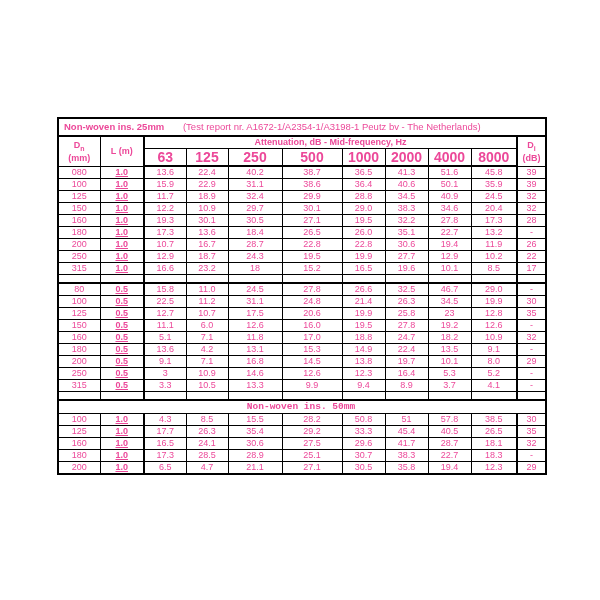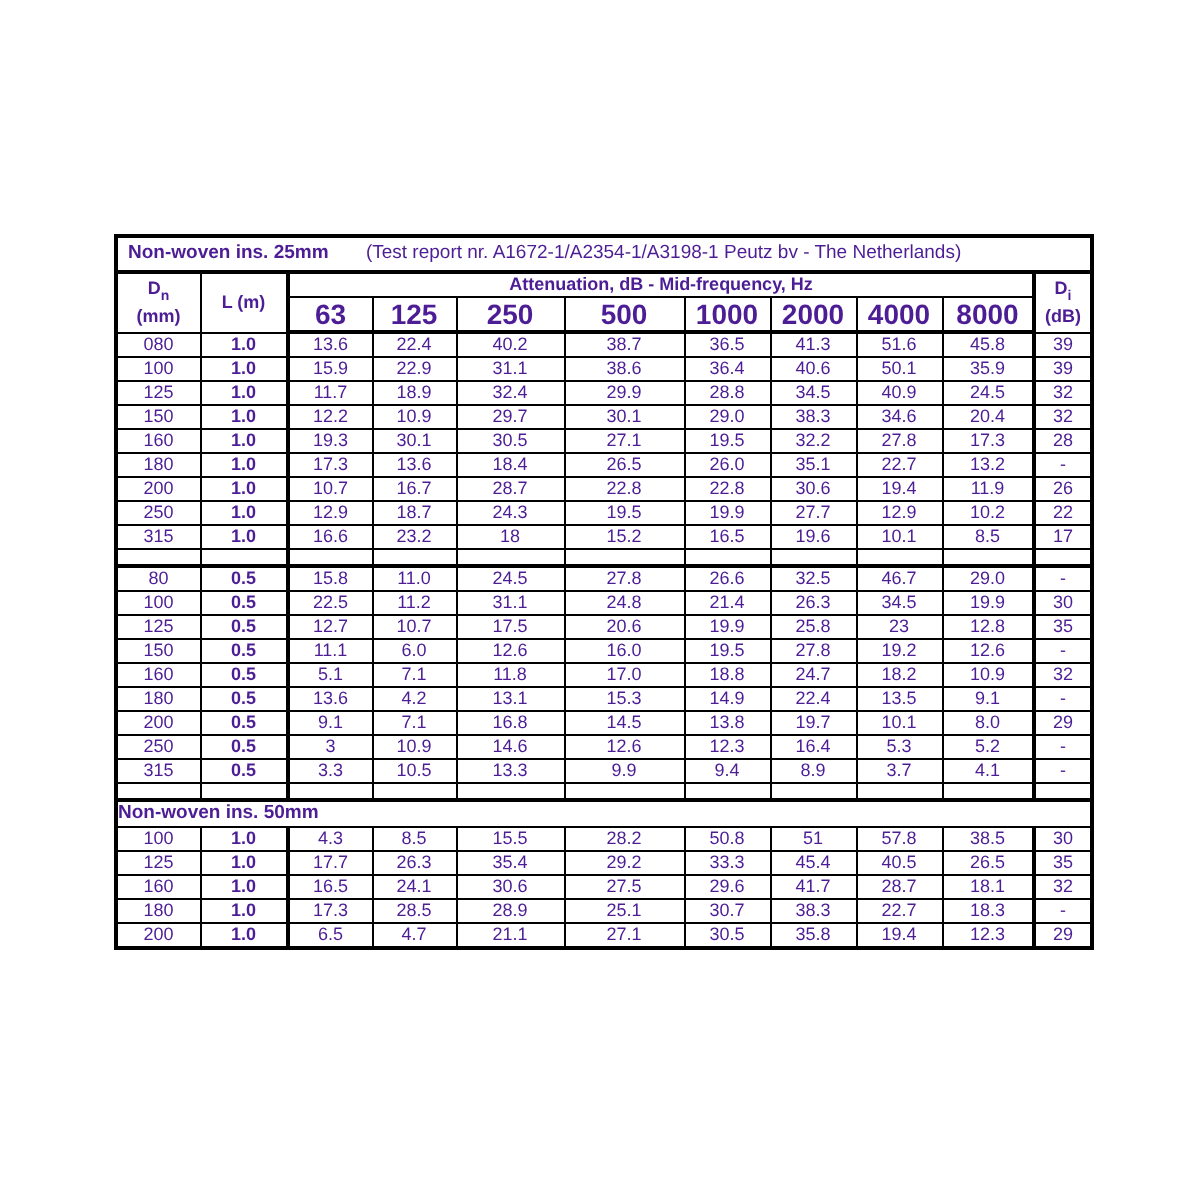--- a/index.html
+++ b/index.html
@@ -18,21 +18,21 @@
   }
   .table-wrap {
     position: absolute;
     left: 57px;
     top: 117px;
   }
   table.data-table {
     border-collapse: collapse;
     table-layout: fixed;
     width: 488px;
-    color: #4c1d95;
+    color: #ec4899;
     border: 2px solid #000000;
   }
   .data-table th, .data-table td {
     border: 1px solid #000000;
     padding: 0 2px;
     text-align: center;
     font-size: 9px;
     line-height: 1.15;
     height: 11px;
     white-space: nowrap;
@@ -53,28 +53,29 @@
   
   thead th { font-weight: bold; }
   .hdr-span2 { border-bottom: 2px solid #000000; height: 14px; }
   .freq-row th { border-bottom: 2px solid #000000; height: 14px; font-size: 14px; }
   .att-hdr { height: 13px; font-size: 9.5px; }
   sub { font-size: 7px; }
   
   .att-left { border-left: 2px solid #000000 !important; }
   .di-left  { border-left: 2px solid #000000 !important; }
   
-  .length-cell { font-weight: bold; }
+  .length-cell { font-weight: bold; text-decoration: underline; }
   .separator-row td { height: 7px; border-bottom: 2px solid #000000; }
   .section-header-row td {
-    text-align: left;
+    text-align: center;
     font-weight: bold;
     padding-left: 0;
     height: 12px;
     font-size: 9.5px;
+    font-family: Liberation Mono, monospace;
   }
 </style>
 </head>
 <body>
 
 <div class="page">
   <div class="table-wrap">
     <table class="data-table">
       <colgroup>
         <col style="width:42px">

